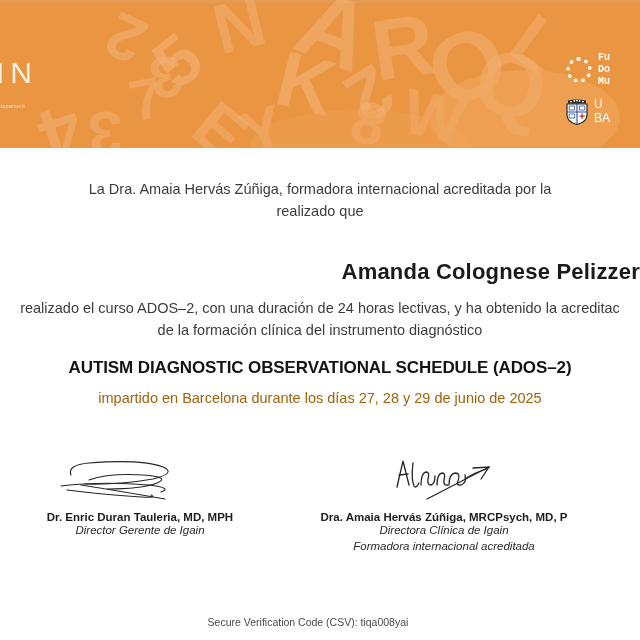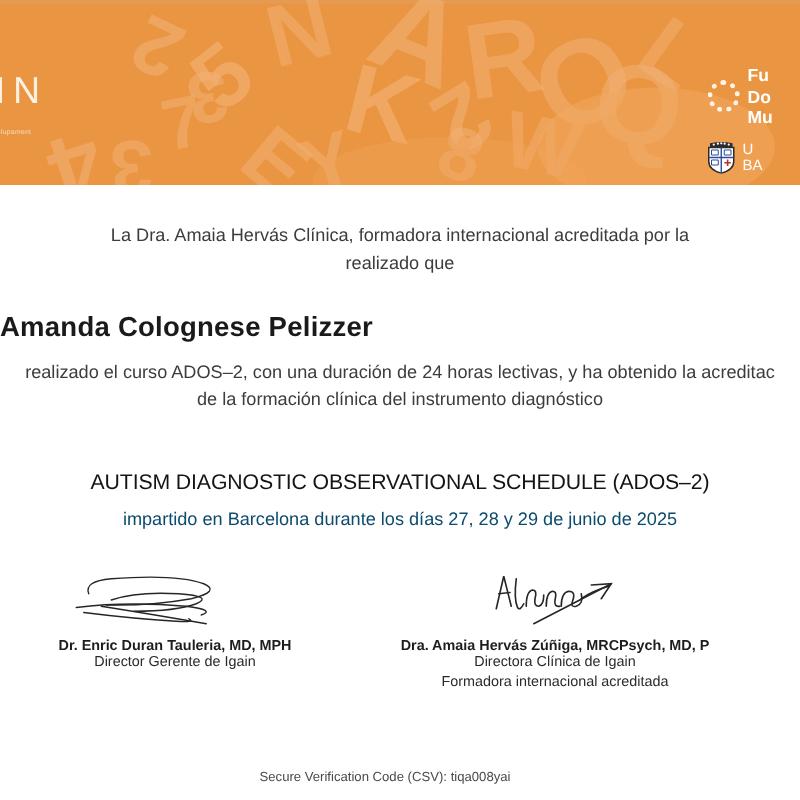--- a/index.html
+++ b/index.html
@@ -94,25 +94,26 @@
     gap: 6px;
   }
   .dotring {
     width: 26px; height: 26px;
     border-radius: 50%;
     border: 4px dotted #fdf2e6;
     box-sizing: border-box;
     flex: none;
   }
   .logo-fdm-text {
-    font-size: 14px;
+    font-size: 10px;
     font-weight: bold;
     line-height: 1.18;
     color: #ffffff;
     white-space: nowrap;
+    font-family: Liberation Mono, monospace;
   }
   .logo-ub {
     display: flex;
     align-items: center;
     gap: 6px;
     margin-top: 11px;
   }
   .crest {
     width: 22px; height: 26px;
     flex: none;
@@ -133,52 +134,52 @@
     width: 640px;
   }
   .intro {
     margin-top: 30px;
     text-align: center;
     font-size: 14.5px;
     line-height: 1.55;
     color: #3c3c3c;
   }
   .recipient {
-    margin-top: 26px;
-    text-align: left;
+    margin-top: 36px;
+    text-align: right;
     font-size: 22px;
     font-weight: bold;
     color: #1a1a1a;
     letter-spacing: .2px;
   }
   .body-line {
     margin-top: 12px;
     text-align: center;
     font-size: 14.5px;
     line-height: 1.55;
     color: #3c3c3c;
     white-space: nowrap;
   }
   .body-line .l2 {
     display: block;
     white-space: normal;
   }
   .course-title {
-    margin-top: 44px;
+    margin-top: 16px;
     text-align: center;
     font-size: 17px;
-    font-weight: normal;
+    font-weight: bold;
     color: #141414;
     letter-spacing: -0.1px;
   }
   .course-place {
     margin-top: 12px;
     text-align: center;
     font-size: 14.5px;
-    color: #0c4a6e;
+    color: #a16207;
   }
 
   
   .signatures {
     position: absolute;
     top: 455px;
     left: 0;
     width: 560px;
     display: flex;
   }
@@ -198,20 +199,21 @@
   }
   .sig-name {
     margin-top: 4px;
     font-size: 11.5px;
     font-weight: bold;
     color: #1d1d1d;
     white-space: nowrap;
   }
   .sig-role {
     font-size: 11.5px;
+    font-style: italic;
     color: #2a2a2a;
     line-height: 1.35;
     white-space: nowrap;
   }
 
   
   .footer {
     position: absolute;
     top: 616px;
     left: 0;
@@ -286,21 +288,21 @@
         <div>U</div>
         <div>BA</div>
       </div>
     </div>
   </div>
 </div>
 
 <div class="content">
 
   <div class="intro">
-    <div>La Dra. Amaia Hervás Clínica, formadora internacional acreditada por la</div>
+    <div>La Dra. Amaia Hervás Zúñiga, formadora internacional acreditada por la</div>
     <div>realizado que</div>
   </div>
 
   <div class="recipient">Amanda Colognese Pelizzer</div>
 
   <div class="body-line">
     <div>realizado el curso ADOS–2, con una duración de 24 horas lectivas, y ha obtenido la acreditac</div>
     <div class="l2">de la formación clínica del instrumento diagnóstico</div>
   </div>
 

